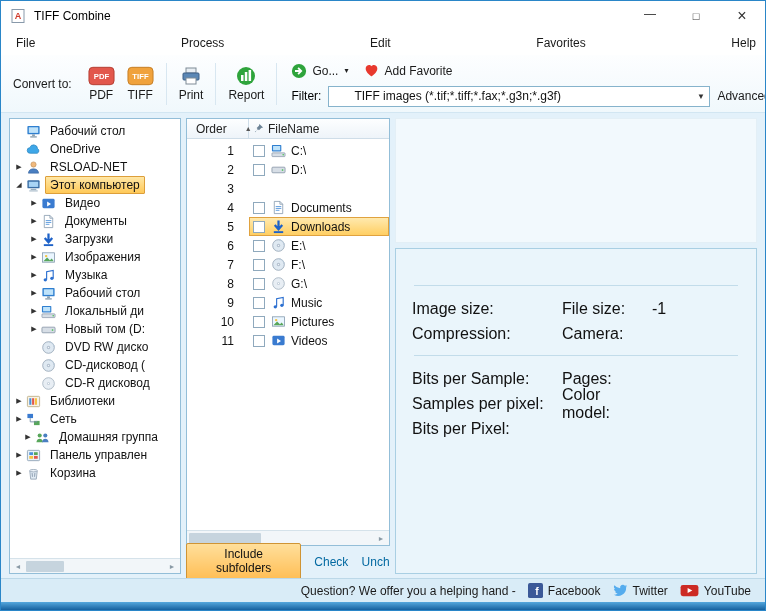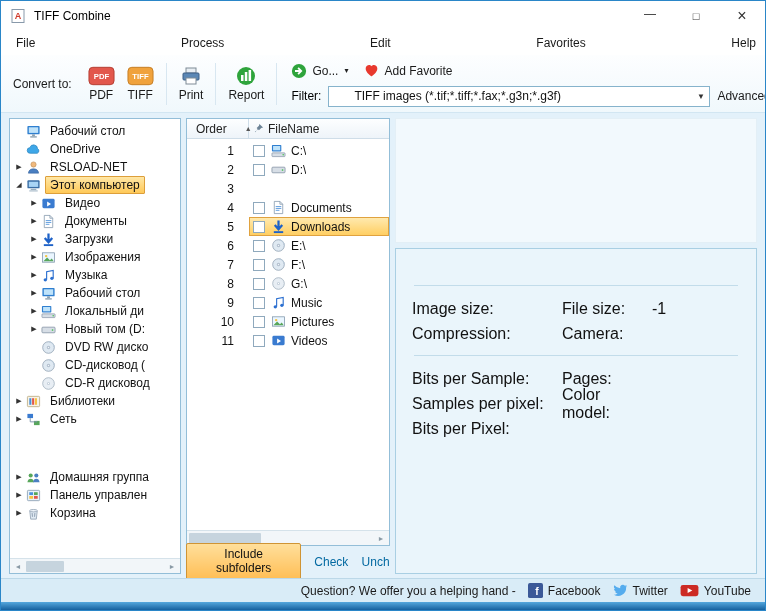--- a/index.html
+++ b/index.html
@@ -397,21 +397,21 @@
             <span class="tree-arrow">▶</span>
             <span class="tree-icon">
               <svg viewBox="0 0 16 16">
                 <rect x="1.5" y="2" width="6" height="4.5" fill="#3a7bd0"></rect>
                 <rect x="8.5" y="9.5" width="6" height="4.5" fill="#57a65a"></rect>
                 <path d="M4.5 6.5v4h7v-1" stroke="#7d93a8" fill="none"></path>
               </svg>
             </span>
             <span class="tree-label">Сеть</span>
           </div>
-          <div class="tree-row" style="padding-left: 3px; margin-top: 40px;">
+          <div class="tree-row" style="padding-left: 12px;">
             <span class="tree-arrow">▶</span>
             <span class="tree-icon">
               <svg viewBox="0 0 16 16">
                 <circle cx="5" cy="5.8" r="2.2" fill="#57a65a"></circle>
                 <circle cx="11" cy="5.8" r="2.2" fill="#4a7fc1"></circle>
                 <path d="M1.5 13c.3-2.4 1.8-3.6 3.5-3.6S8.2 10.6 8.5 13z" fill="#57a65a"></path>
                 <path d="M7.5 13c.3-2.4 1.8-3.6 3.5-3.6s3.2 1.2 3.5 3.6z" fill="#4a7fc1"></path>
               </svg>
             </span>
             <span class="tree-label">Домашняя группа</span>

